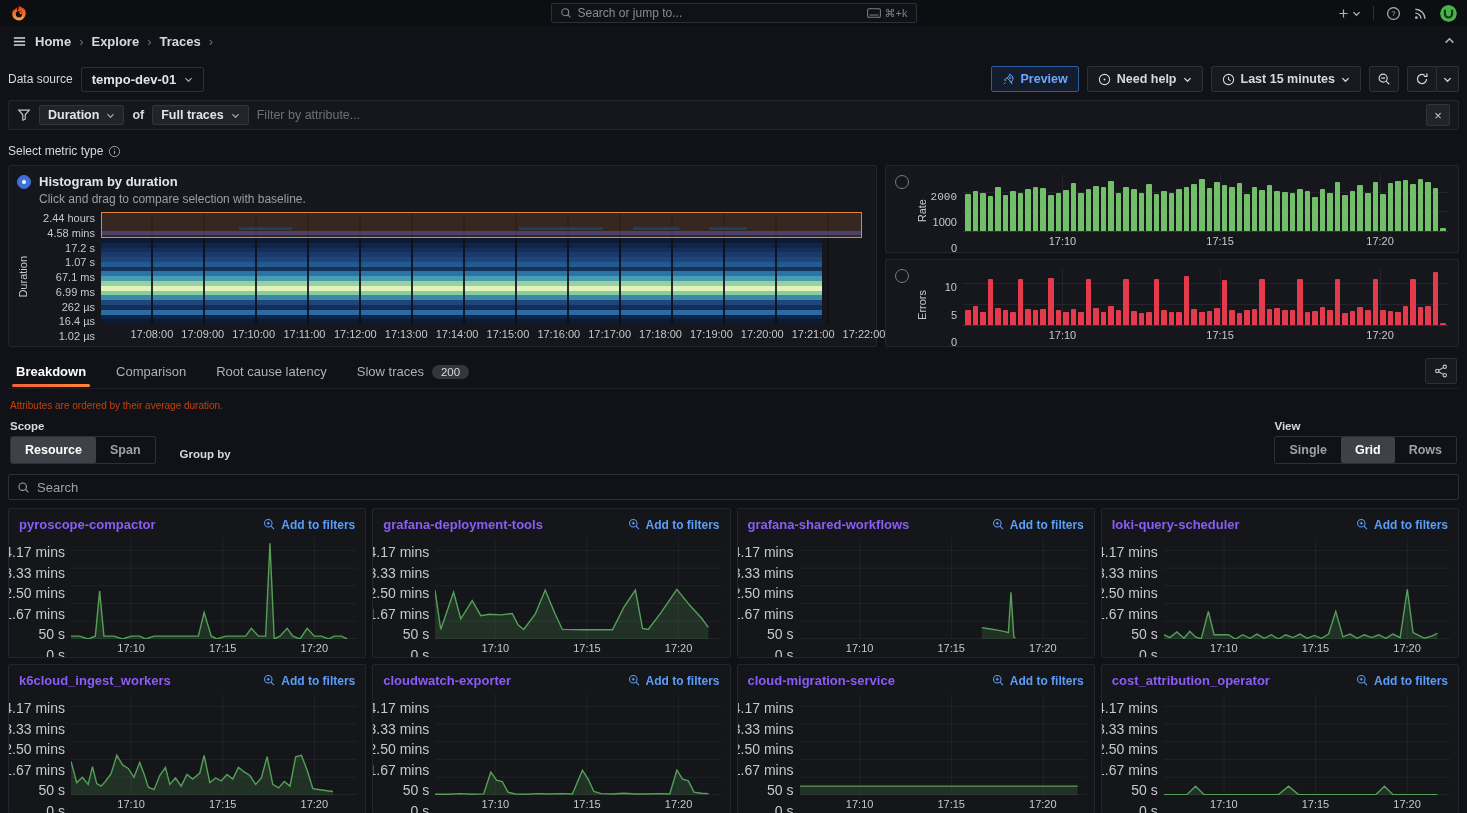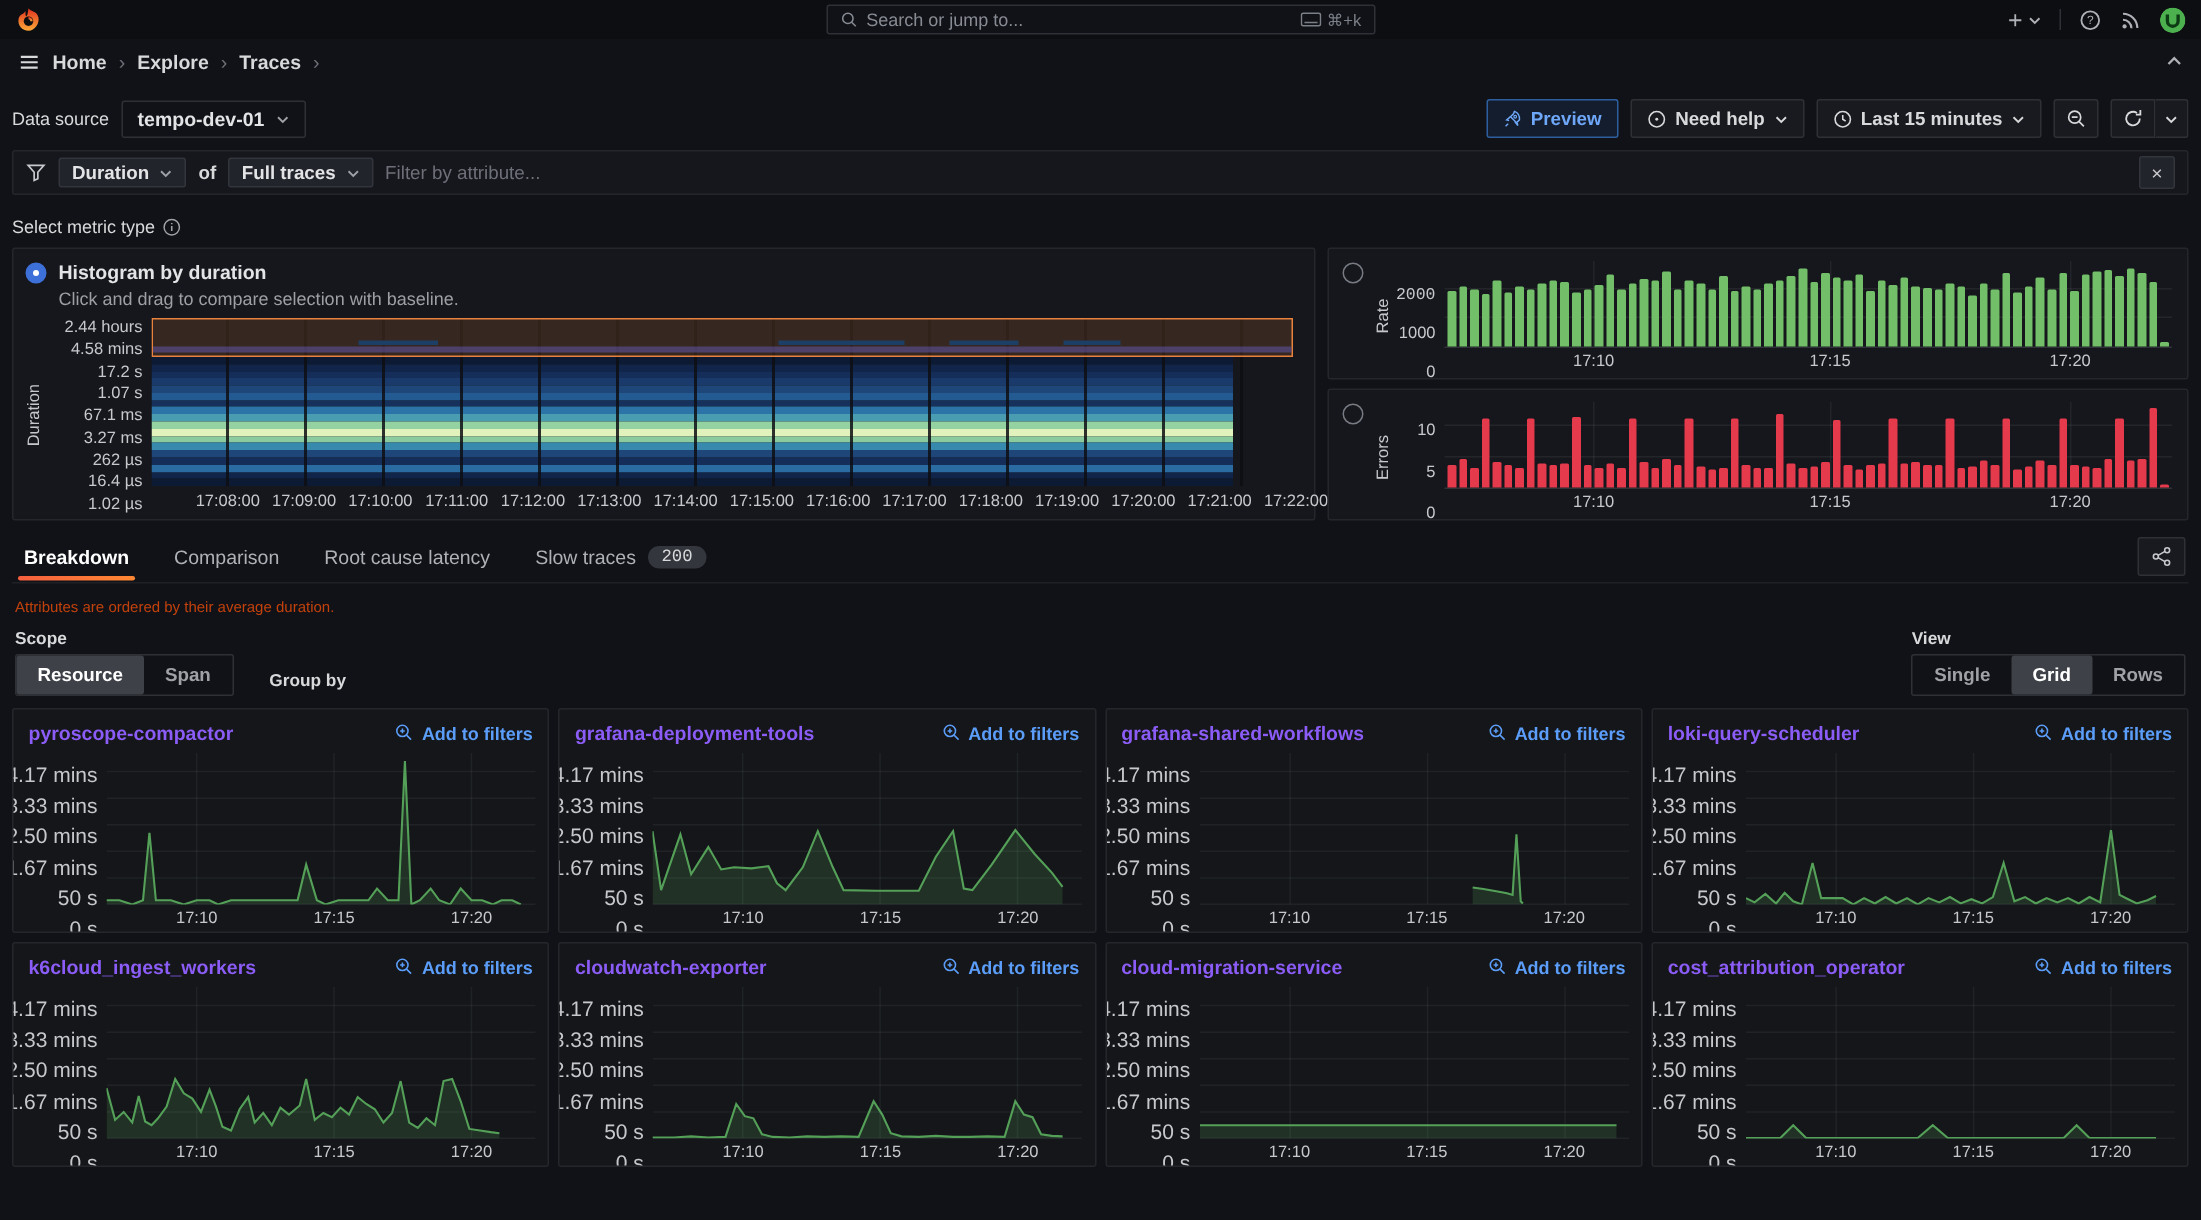--- a/index.html
+++ b/index.html
@@ -106,21 +106,21 @@
   .bars-xlabels{height:16px;position:relative;font-size:11px;color:#c7c8cc;}
   .bars-xlabels span{position:absolute;transform:translateX(-50%);top:3px;}
 
   
   .tabsbar{margin-top:10px;display:flex;align-items:flex-end;border-bottom:1px solid #1f2026;padding:0 2px;}
   .tab{position:relative;padding:7px 6px 9px 6px;margin-right:18px;font-size:13px;color:#aeb1b7;cursor:pointer;
     display:flex;align-items:center;gap:8px;background:none;border:0;font-family:inherit;}
   .tab.active{color:#fff;font-weight:600;}
   .tab.active::after{content:"";position:absolute;left:2px;right:2px;bottom:1px;height:3px;border-radius:2px;
     background:linear-gradient(90deg,#f55f3e,#ff8833);}
-  .badge{background:#34363e;color:#d8d9da;border-radius:9px;padding:1px 9px;font-size:11.5px;font-family:Liberation Mono, monospace;}
+  .badge{background:#34363e;color:#d8d9da;border-radius:9px;padding:1px 9px;font-size:11.5px;}
   .tabsbar .share{margin-left:auto;margin-bottom:4px;width:32px;height:26px;background:#181a20;border:1px solid #2e3036;
     border-radius:2px;color:#c7c8cc;display:flex;align-items:center;justify-content:center;cursor:pointer;}
 
   .attr-note{margin:11px 2px 0 2px;font-size:10px;color:#c2410c;}
 
   
   .controls{display:flex;margin-top:9px;align-items:flex-end;gap:24px;padding:0 2px;}
   .ctl-group .ctl-label{font-size:11.5px;font-weight:700;color:#d8d9da;margin-bottom:4px;}
   .seg{display:inline-flex;border:1px solid #2e3036;border-radius:2px;background:#111217;}
   .seg button{background:transparent;border:0;color:#9fa1a7;font:600 12.5px "Liberation Sans",sans-serif;
@@ -333,21 +333,21 @@
       <div class="hist-sub">Click and drag to compare selection with baseline.</div>
       <div class="heatmap-wrap">
         <div class="hm-ylab">
           <span class="hm-axis-name">Duration</span>
           <div class="hm-ticks" id="hm-yticks">
               <span>2.44 hours</span>
               <span>4.58 mins</span>
               <span>17.2 s</span>
               <span>1.07 s</span>
               <span>67.1 ms</span>
-              <span>3.27 ms</span>
+              <span>6.99 ms</span>
               <span>262 µs</span>
               <span>16.4 µs</span>
               <span>1.02 µs</span>
             </div>
         </div>
         <div class="hm-plot-col">
           <div class="hm-plot" id="hm-plot">
               <div class="hm-selection">
                 <div class="hm-sparse" style="left: 18%; width: 7%;"></div>
                 <div class="hm-sparse" style="left: 55%; width: 11%;"></div>
@@ -624,20 +624,27 @@
     <div class="ctl-group ctl-view">
       <div class="ctl-label">View</div>
       <div class="seg">
         <button>Single</button>
         <button class="sel">Grid</button>
         <button>Rows</button>
       </div>
     </div>
   </div>
 
+  <div class="searchbar">
+    <svg width="13" height="13" viewBox="0 0 16 16">
+      <circle cx="7" cy="7" r="4.6" fill="none" stroke="#9fa1a7" stroke-width="1.4"></circle>
+      <path d="M10.4 10.4 14 14" stroke="#9fa1a7" stroke-width="1.4"></path>
+    </svg>
+    <input placeholder="Search" style="">
+  </div>
 
   <div class="grid" id="services-grid">
       <div class="svc-panel">
         <div class="svc-head">
           <span class="svc-title">pyroscope-compactor</span>
           <button class="add-filters">
             <svg width="13" height="13" viewBox="0 0 16 16">
               <circle cx="6.5" cy="6.5" r="4.6" fill="none" stroke="currentColor" stroke-width="1.3"></circle>
               <path d="M6.5 4.6v3.8M4.6 6.5h3.8M9.9 9.9 13.6 13.6" stroke="currentColor" stroke-width="1.3"></path>
             </svg>

